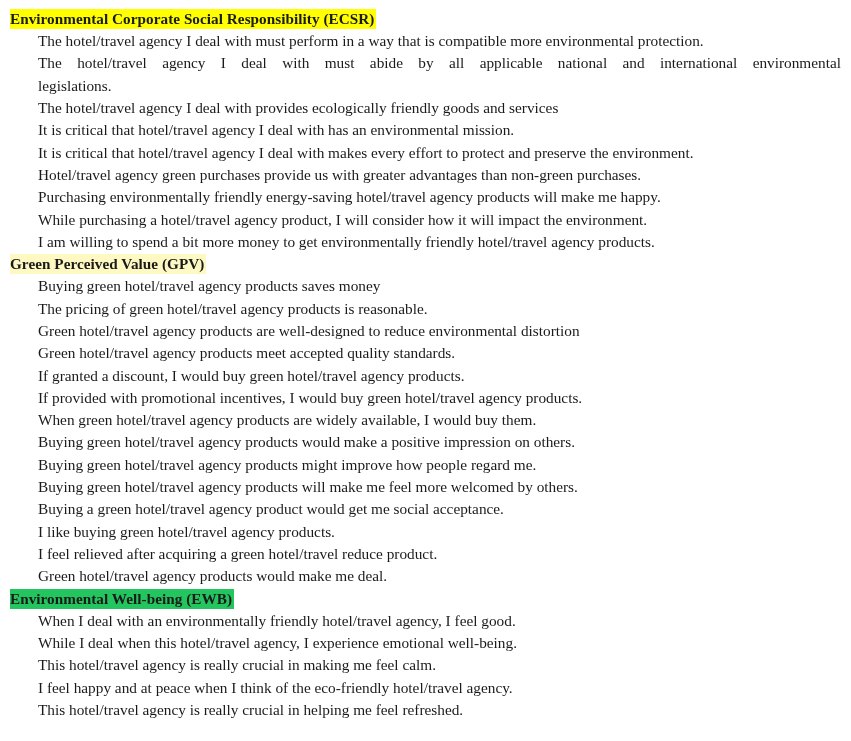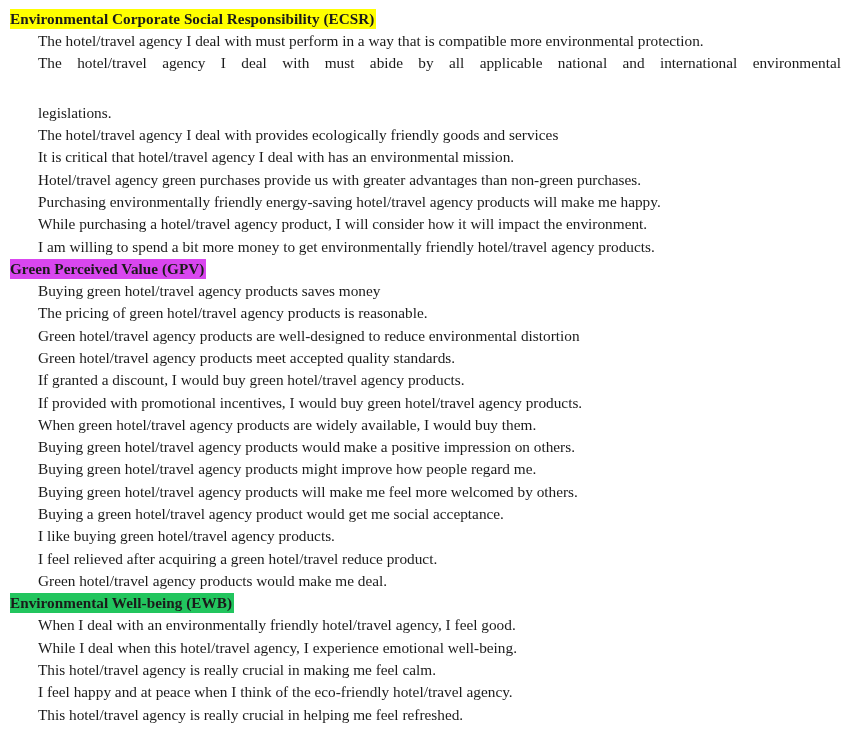--- a/index.html
+++ b/index.html
@@ -40,46 +40,46 @@
       font-size: 15.3px;
       line-height: 22.3px;
       padding: 0;
     }
     .item.justified {
       text-align: justify;
       text-align-last: justify;
     }
     .item.cont {
       margin-left: 28px;
-      margin-top: 27px;
     }
   </style>
 </head>
 <body>
 
 <div class="doc">
 
   <div class="section">
     <div class="heading-row"><span class="section-heading" style="background: rgb(255, 255, 0);">Environmental Corporate Social Responsibility (ECSR)</span></div>
     <p class="item">The hotel/travel agency I deal with must perform in a way that is compatible more environmental protection.</p>
     <p class="item justified">The hotel/travel agency I deal with must abide by all applicable national and international environmental</p>
     <p class="item cont">legislations.</p>
     <p class="item">The hotel/travel agency I deal with provides ecologically friendly goods and services</p>
     <p class="item">It is critical that hotel/travel agency I deal with has an environmental mission.</p>
+    <p class="item">It is critical that hotel/travel agency I deal with makes every effort to protect and preserve the environment.</p>
   </div>
 
   <div class="section">
     <p class="item">Hotel/travel agency green purchases provide us with greater advantages than non-green purchases.</p>
     <p class="item">Purchasing environmentally friendly energy-saving hotel/travel agency products will make me happy.</p>
     <p class="item">While purchasing a hotel/travel agency product, I will consider how it will impact the environment.</p>
     <p class="item">I am willing to spend a bit more money to get environmentally friendly hotel/travel agency products.</p>
   </div>
 
   <div class="section">
-    <div class="heading-row"><span class="section-heading" style="background: #d946ef;">Green Perceived Value (GPV)</span></div>
+    <div class="heading-row"><span class="section-heading" style="background: #fef9c3;">Green Perceived Value (GPV)</span></div>
     <p class="item">Buying green hotel/travel agency products saves money</p>
     <p class="item">The pricing of green hotel/travel agency products is reasonable.</p>
     <p class="item">Green hotel/travel agency products are well-designed to reduce environmental distortion</p>
     <p class="item">Green hotel/travel agency products meet accepted quality standards.</p>
     <p class="item">If granted a discount, I would buy green hotel/travel agency products.</p>
     <p class="item">If provided with promotional incentives, I would buy green hotel/travel agency products.</p>
     <p class="item">When green hotel/travel agency products are widely available, I would buy them.</p>
     <p class="item">Buying green hotel/travel agency products would make a positive impression on others.</p>
     <p class="item">Buying green hotel/travel agency products might improve how people regard me.</p>
     <p class="item">Buying green hotel/travel agency products will make me feel more welcomed by others.</p>

